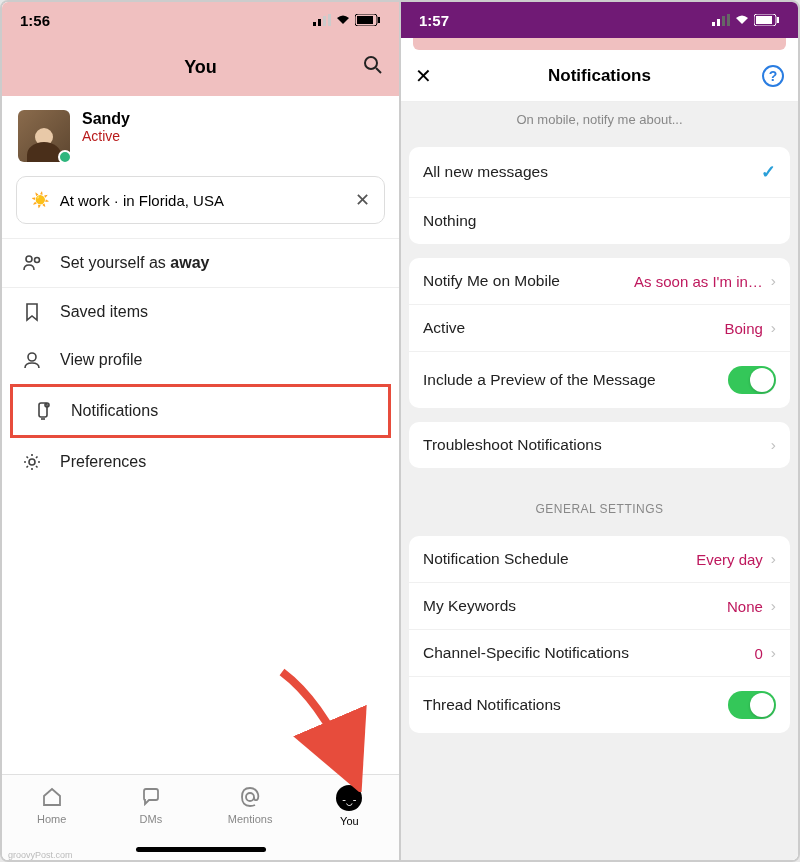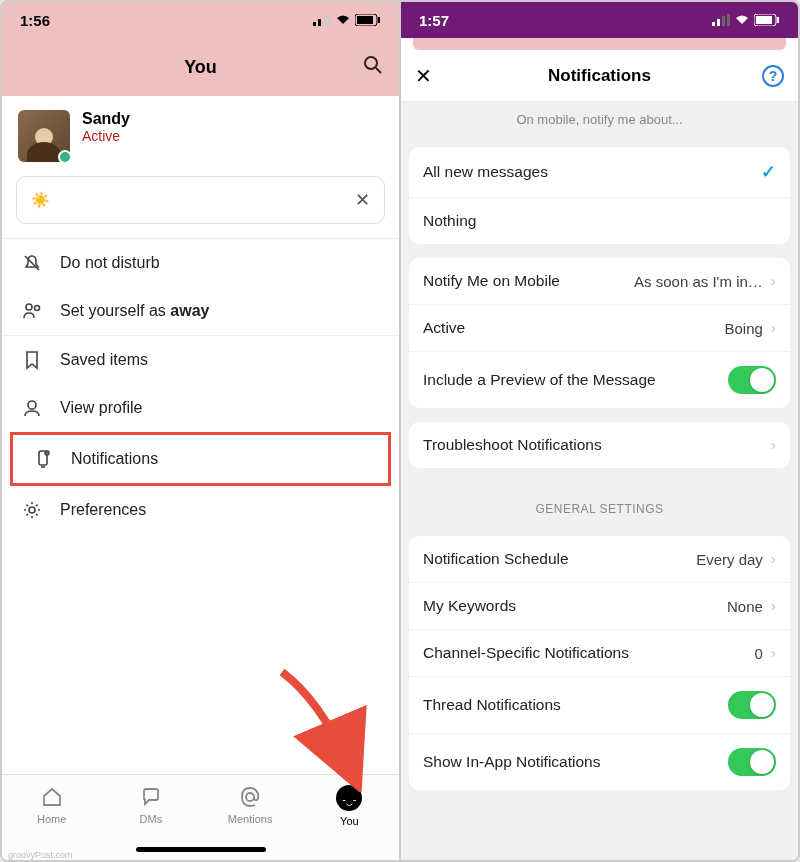--- a/index.html
+++ b/index.html
@@ -58,21 +58,21 @@
 .sheet-hdr h2 { font-size:17px; font-weight:700; }
 .sheet-hdr .close { position:absolute; left:14px; font-size:20px; }
 .sheet-hdr .help { position:absolute; right:14px; width:22px; height:22px; border:2px solid #2a7de1; color:#2a7de1; border-radius:50%; display:flex; align-items:center; justify-content:center; font-size:14px; font-weight:700; }
 
 .scroll { flex:1; overflow:hidden; background:#f0f0f0; }
 .ghdr { padding:10px 16px 20px; color:#888; font-size:13px;text-align:center; }
 .ghdr.caps { text-transform:uppercase; letter-spacing:0.5px; font-size:12px; padding-top:20px; }
 .card { background:#fff; border-radius:10px; margin:0 8px 14px; overflow:hidden; }
 .row { display:flex; align-items:center; padding:14px 14px; font-size:15.5px; color:#222; border-top:1px solid #f0f0f0; }
 .row:first-child { border-top:none; }
-.row .val { margin-left:auto; color:#404040; font-size:15px; max-width:150px; white-space:nowrap; overflow:hidden; text-overflow:ellipsis; }
+.row .val { margin-left:auto; color:#be185d; font-size:15px; max-width:150px; white-space:nowrap; overflow:hidden; text-overflow:ellipsis; }
 .row .chev { color:#c0c0c0; margin-left:8px; }
 .row .chk { margin-left:auto; color:#2a9fd8; font-size:18px; font-weight:700; }
 .toggle { margin-left:auto; width:48px; height:28px; background:#34c759; border-radius:14px; position:relative; }
 .toggle:after { content:''; position:absolute; right:2px; top:2px; width:24px; height:24px; background:#fff; border-radius:50%; box-shadow:0 1px 3px rgba(0,0,0,0.2); }
 
 
 .arrow { position:absolute; pointer-events:none; }
 </style>
 </head>
 <body>
@@ -116,34 +116,26 @@
       <div class="dot"></div>
     </div>
     <div class="pinfo">
       <div class="pname">Sandy</div>
       <div class="pstat">Active</div>
     </div>
   </div>
 
   <div class="statbox">
     <span style="margin-right:10px">☀️</span>
+    <span>At work · in Florida, USA</span>
     <span class="x">✕</span>
   </div>
 
   <div class="hr"></div>
 
-  <div class="mitem">
-    <span class="icon">
-          <svg width="20" height="20" viewBox="0 0 20 20" fill="none" stroke="#444" stroke-width="1.6">
-            <path d="M10 3 C7 3 6 5 6 8 L6 11 L4 14 L16 14 L14 11 L14 8 C14 5 13 3 10 3 Z"></path>
-            <line x1="3" y1="3" x2="17" y2="17"></line>
-          </svg>
-        </span>
-    <span>Do not disturb</span>
-  </div>
   <div class="mitem">
     <span class="icon">
           <svg width="20" height="20" viewBox="0 0 20 20" fill="none" stroke="#444" stroke-width="1.6">
             <circle cx="7" cy="6" r="3"></circle>
             <path d="M2 17 Q2 12 7 12 Q12 12 12 17"></path>
             <circle cx="15" cy="7" r="2.5"></circle>
           </svg>
         </span>
     <span><span>Set yourself as </span><b>away</b></span>
   </div>
@@ -309,21 +301,17 @@
       </div>
       <div class="row">
         <span>Channel-Specific Notifications</span>
         <span class="val">0</span>
         <span class="chev">›</span>
       </div>
       <div class="row">
         <span>Thread Notifications</span>
         <span class="toggle"></span>
       </div>
-      <div class="row">
-        <span>Show In-App Notifications</span>
-        <span class="toggle"></span>
-      </div>
     </div>
   </div>
 </div>
 
 </div>
 
 </body></html>

